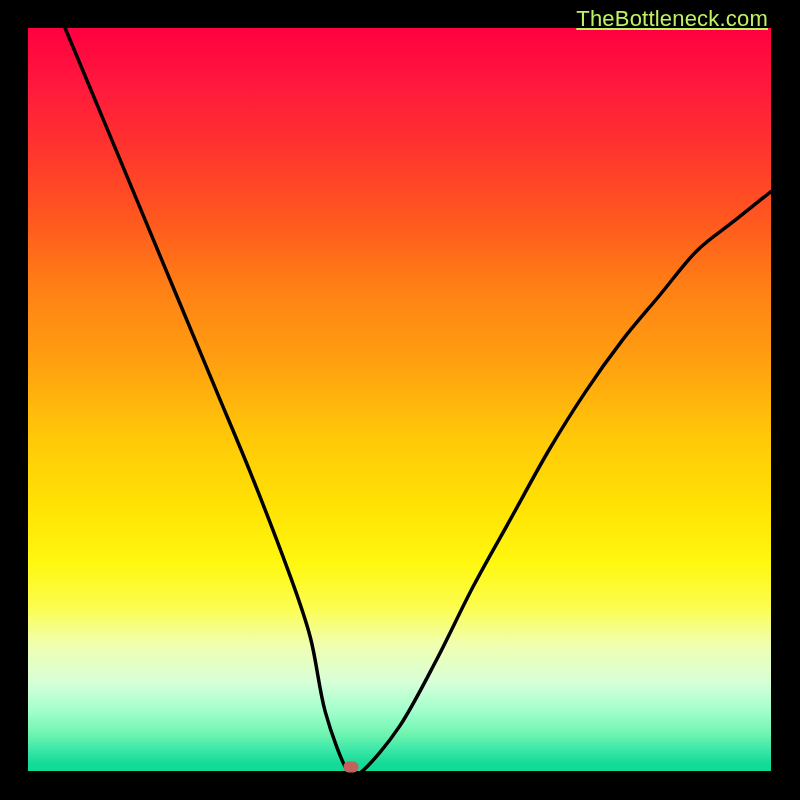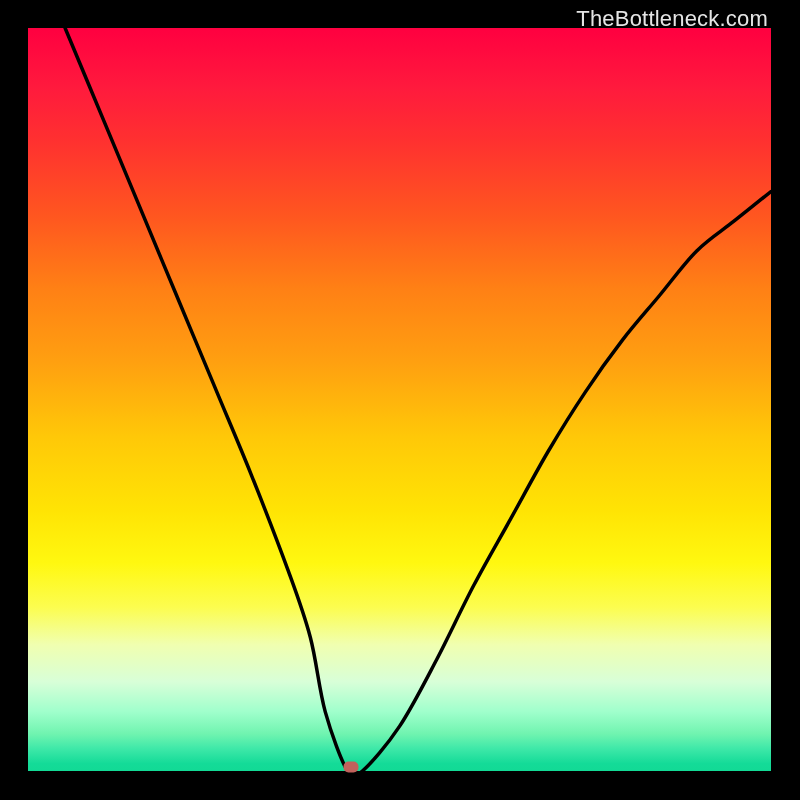--- a/index.html
+++ b/index.html
@@ -28,22 +28,23 @@
       #3ee8a8 97%,
       #14db98 99%,
       #12da95 100%);
   }
   .watermark {
     position: absolute;
     top: 6px;
     right: 32px;
     font-family: Arial, Helvetica, sans-serif;
     font-size: 22px;
-    color: #e5e5e5;
+    color: #bef264;
     letter-spacing: 0.2px;
+    text-decoration: underline;
   }
   svg.curve {
     position: absolute;
     left: 28px;
     top: 28px;
     width: 743px;
     height: 743px;
   }
   .valley-dot {
     position: absolute;

